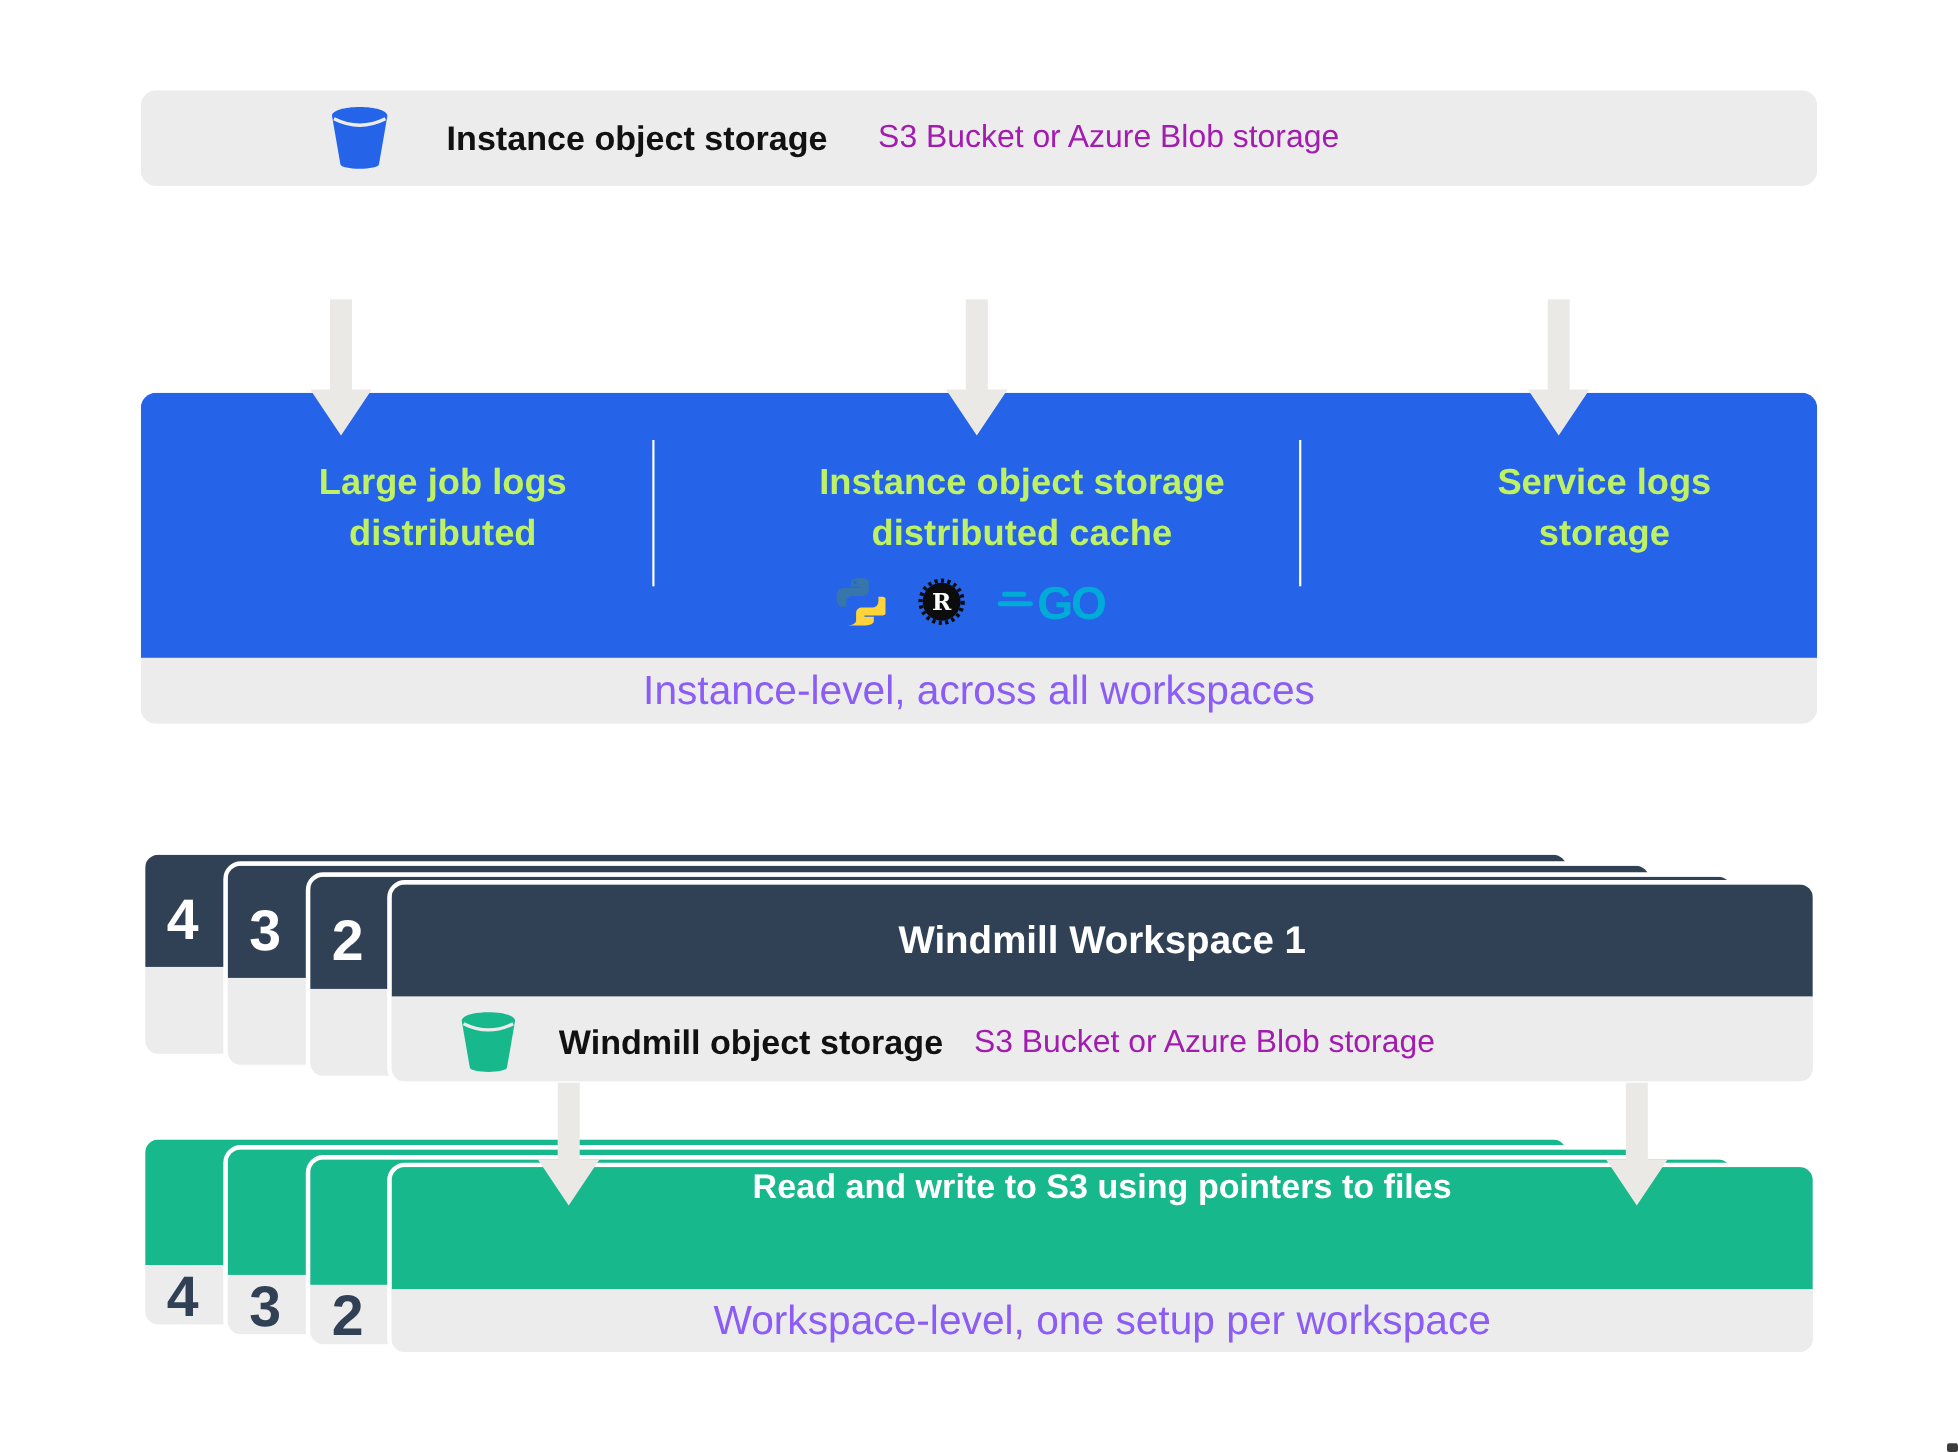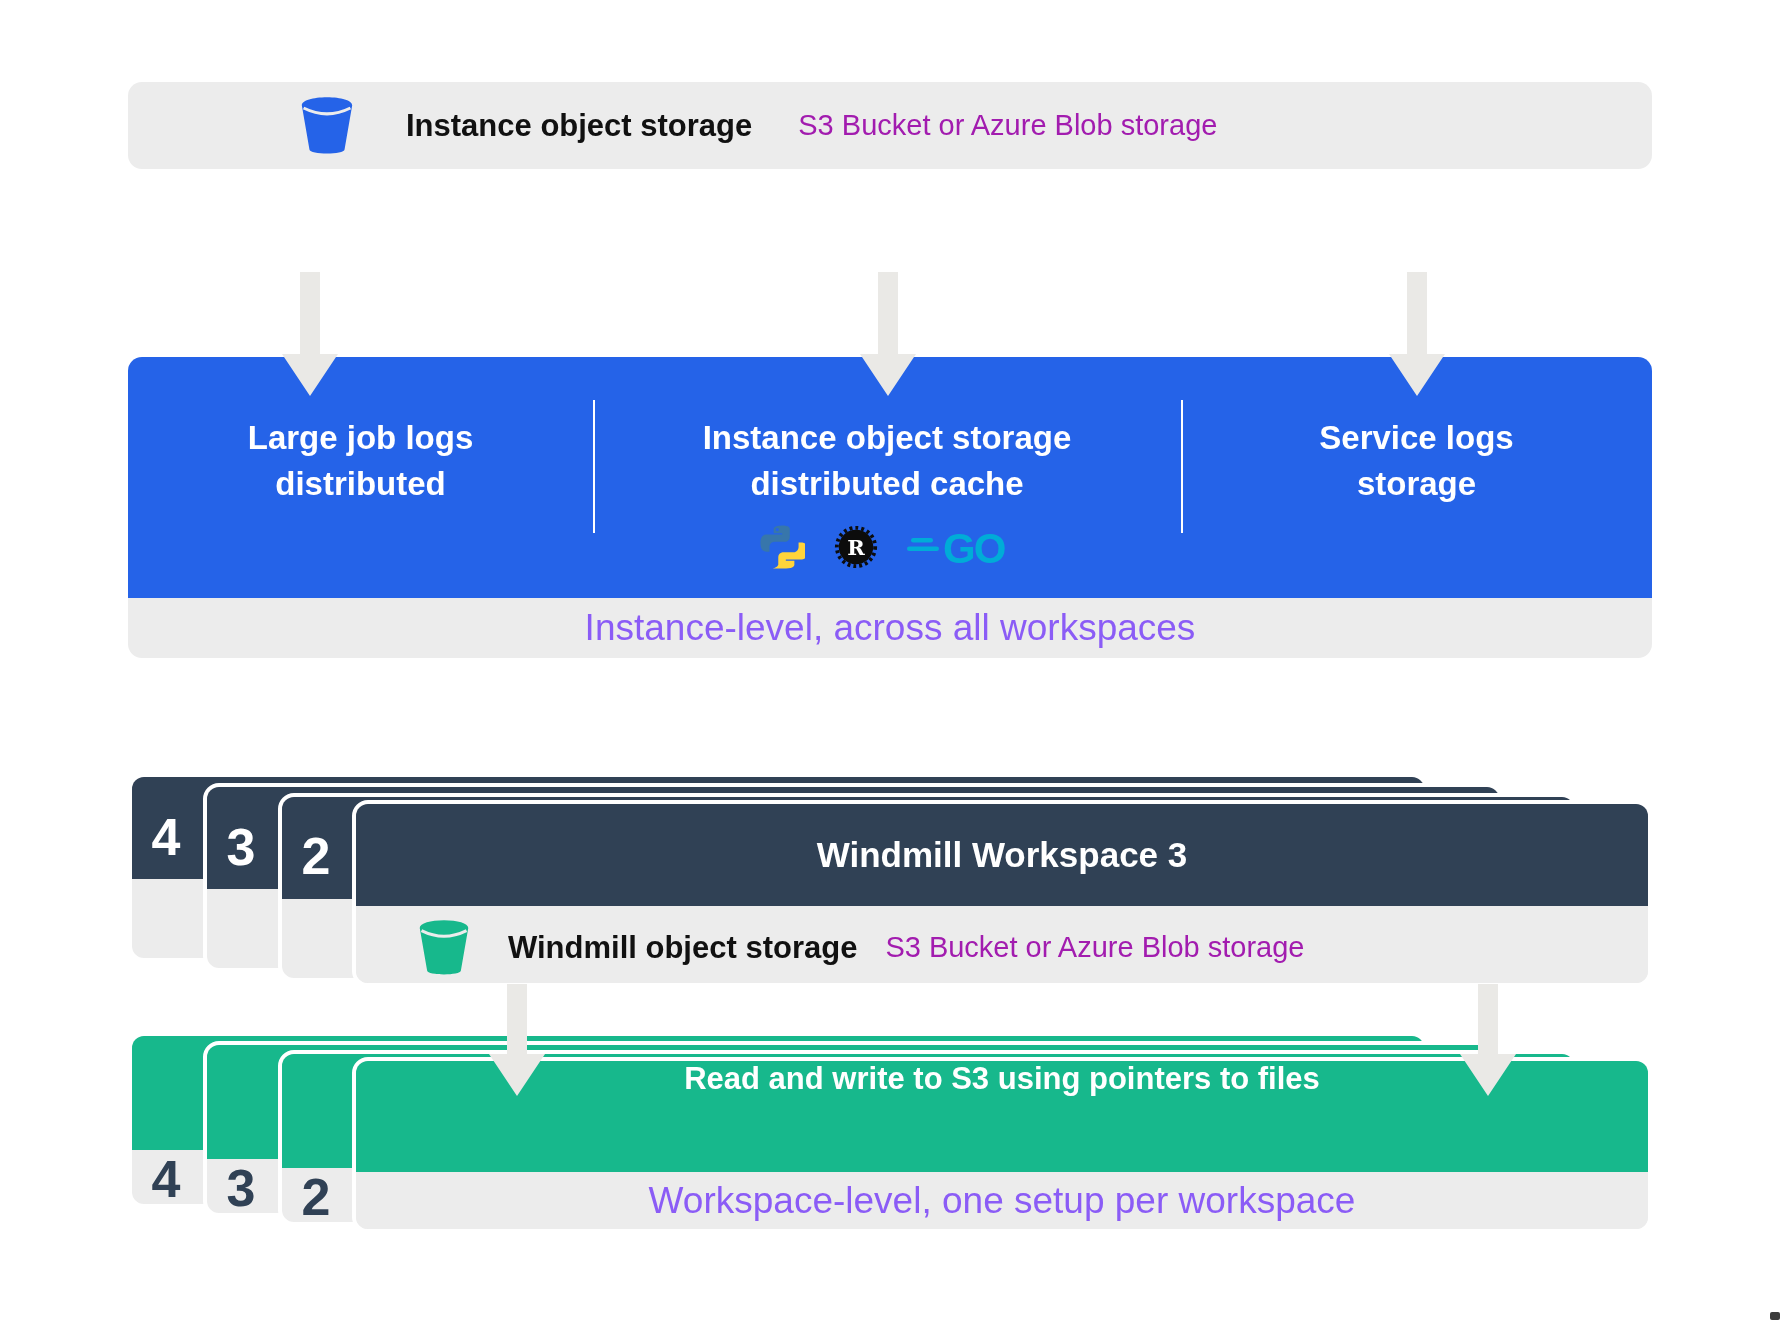--- a/index.html
+++ b/index.html
@@ -21,22 +21,22 @@
   #instance-card .dark-hdr{height:104px;font-size:37px;font-weight:bold;}
   #instance-card .gray-row{height:87px;padding-left:172px;}
   .storage-label{font-size:31px;font-weight:bold;color:#111;}
   .storage-sub{font-size:29px;color:#a21caf;}
   #instance-card .storage-label{margin-left:52px;}
   #instance-card .storage-sub{margin-left:46px;}
 
   
   #blue-card{left:128px;top:357px;width:1524px;z-index:1;}
   #blue-main{height:241px;background:#2563e8;position:relative;}
-  .feature-col{position:absolute;top:58px;text-align:center;color:#ffffff;
-               font-size:33px;font-weight:bold;line-height:46px;}
+  .feature-col{position:absolute;top:58px;text-align:center;color:#bef264;
+               font-size:33px;font-weight:bold;line-height:46px;padding-left:42px;}
   .divider{position:absolute;top:43px;height:133px;width:2px;background:#ffffff;}
   #lang-row{position:absolute;left:465px;width:588px;top:163px;height:54px;
             display:flex;align-items:center;justify-content:center;gap:28px;}
   #blue-card .gray-footer{height:60px;}
 
   
   .arrow{position:absolute;z-index:6;}
   .arrow polygon{fill:#eae9e6;}
 
   
@@ -136,21 +136,21 @@
   <div class="hdr"></div>
 </div>
 <div class="ws-card z2" style="left:203px;top:783px;">
   <div class="hdr"></div>
 </div>
 <div class="ws-card z3" style="left:278px;top:793px;">
   <div class="hdr"></div>
 </div>
 <div id="ws-main" class="ws-card z4" style="left:352px;top:800px;height:187px;">
   <div class="hdr">
-    <span>Windmill Workspace 3</span>
+    <span>Windmill Workspace 1</span>
   </div>
   <div class="gray-row">
     <svg width="52" height="58" viewBox="0 0 60 66">
       <path d="M2,10 C2,4.5 14.5,1 30,1 C45.5,1 58,4.5 58,10 L49.5,59 C49,65 11,65 10.5,59 Z" fill="#17b88c"></path>
       <path d="M4,13 Q30,26 56,13" fill="none" stroke="#ececec" stroke-width="3.4"></path>
     </svg>
     <span class="storage-label">Windmill object storage</span>
     <span class="storage-sub">S3 Bucket or Azure Blob storage</span>
   </div>
 </div>

